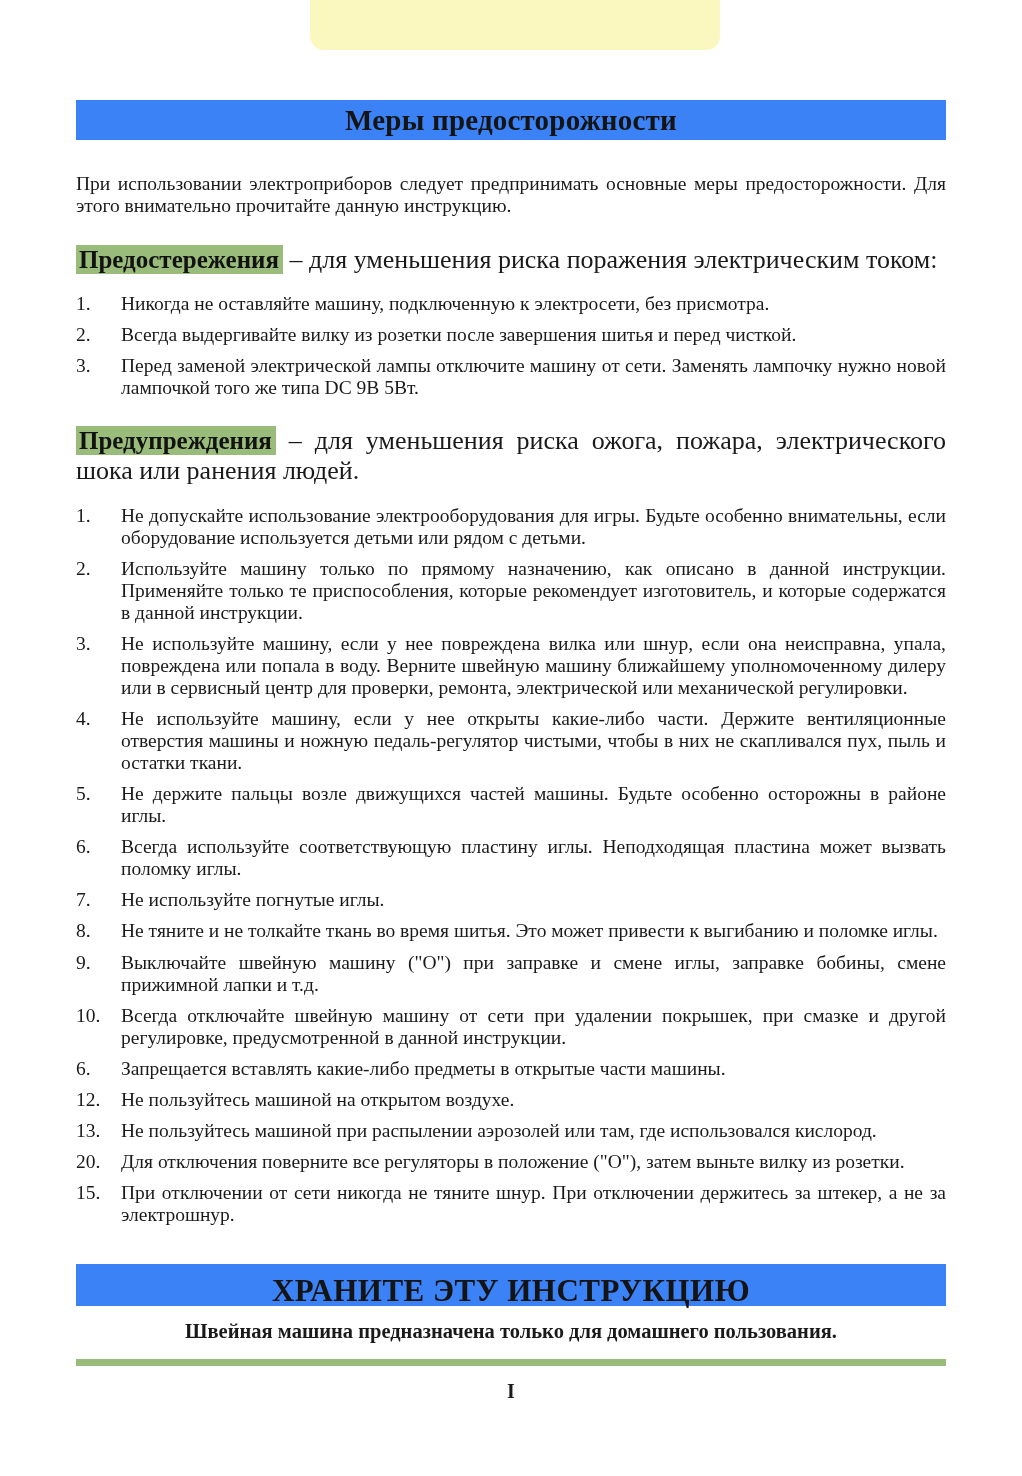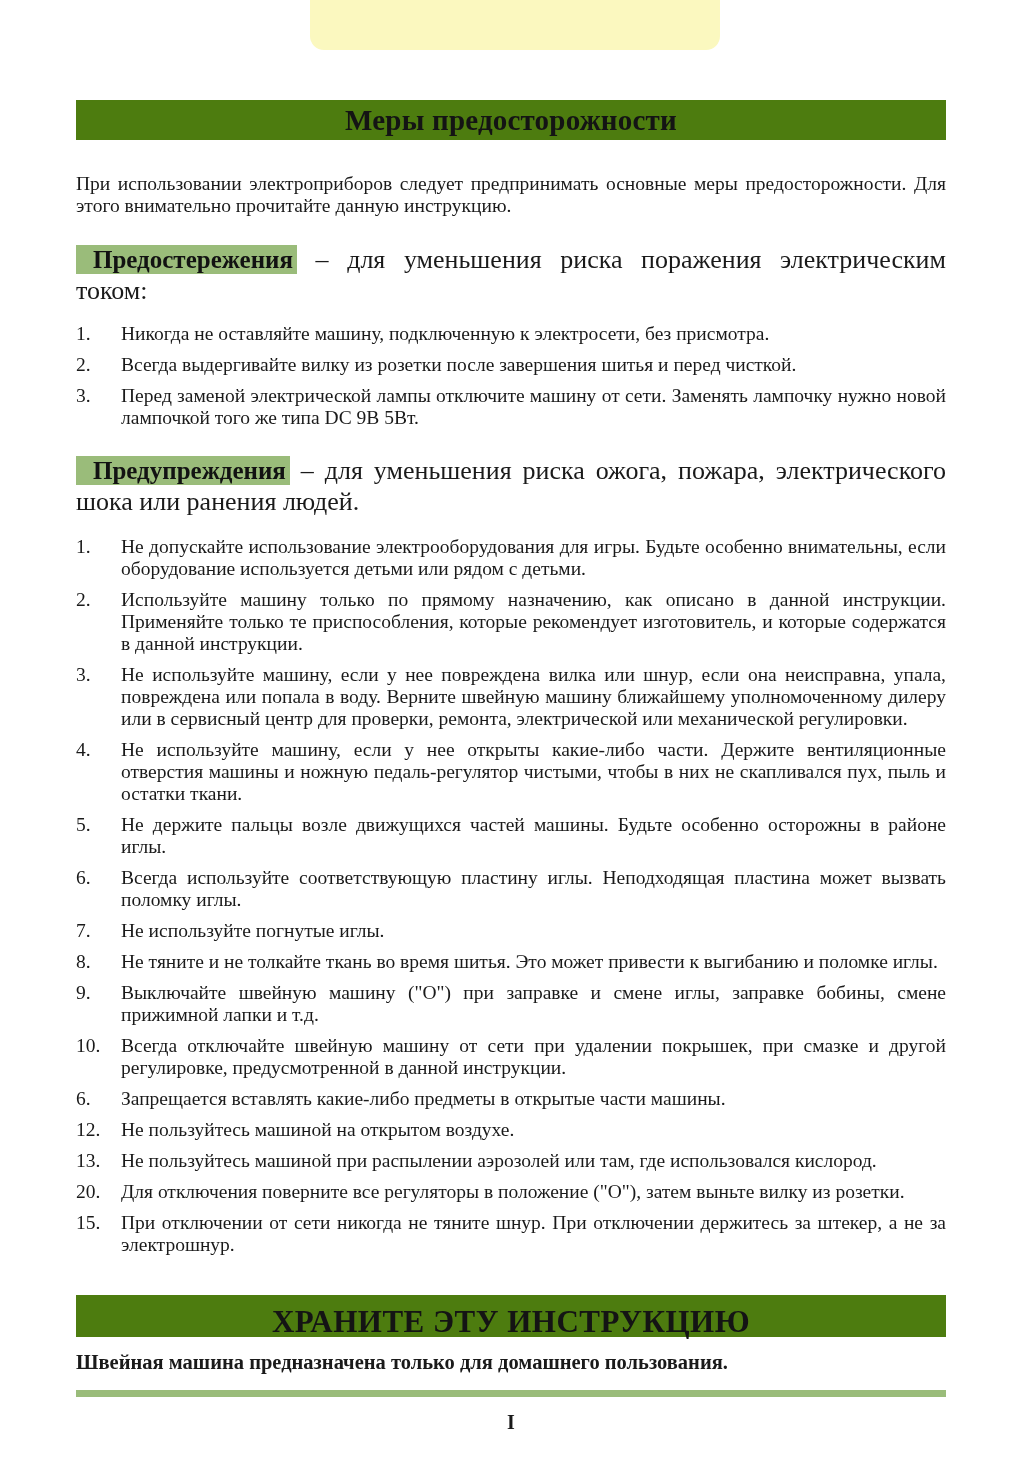--- a/index.html
+++ b/index.html
@@ -31,21 +31,21 @@
   
   .page {
     position: absolute;
     left: 76px;
     top: 0;
     width: 870px;
   }
 
   
   .banner {
-    background: #4d7c0f;
+    background: #3b82f6;
     text-align: center;
     font-weight: bold;
     color: #141414;
     line-height: 1.0;
   }
   .banner-top {
     margin-top: 100px;
     height: 40px;
     font-size: 29px;
     display: flex;
@@ -77,21 +77,21 @@
     margin-top: 27px;
     font-size: 19.5px;
     line-height: 1.18;
     text-align: justify;
     text-justify: inter-word;
   }
   .section-head .hl {
     background: #9abc7a;
     font-weight: bold;
     font-size: 25px;
-    padding: 1px 4px 1px 17px;
+    padding: 1px 4px 1px 3px;
     color: #121212;
     white-space: nowrap;
   }
   .section-head .tail {
     font-size: 26px;
   }
 
   
   ol.rules {
     list-style: none;
@@ -120,21 +120,21 @@
     text-align: left;
     font-size: 19.5px;
   }
 
   
   ol.rules > li > .txt { display: block; }
 
   
   .home-note {
     margin-top: 14px;
-    text-align: left;
+    text-align: center;
     font-weight: bold;
     font-size: 20.5px;
     line-height: 1.1;
   }
 
   
   .bottom-rule {
     margin-top: 17px;
     height: 7px;
     background: #9abc7a;

